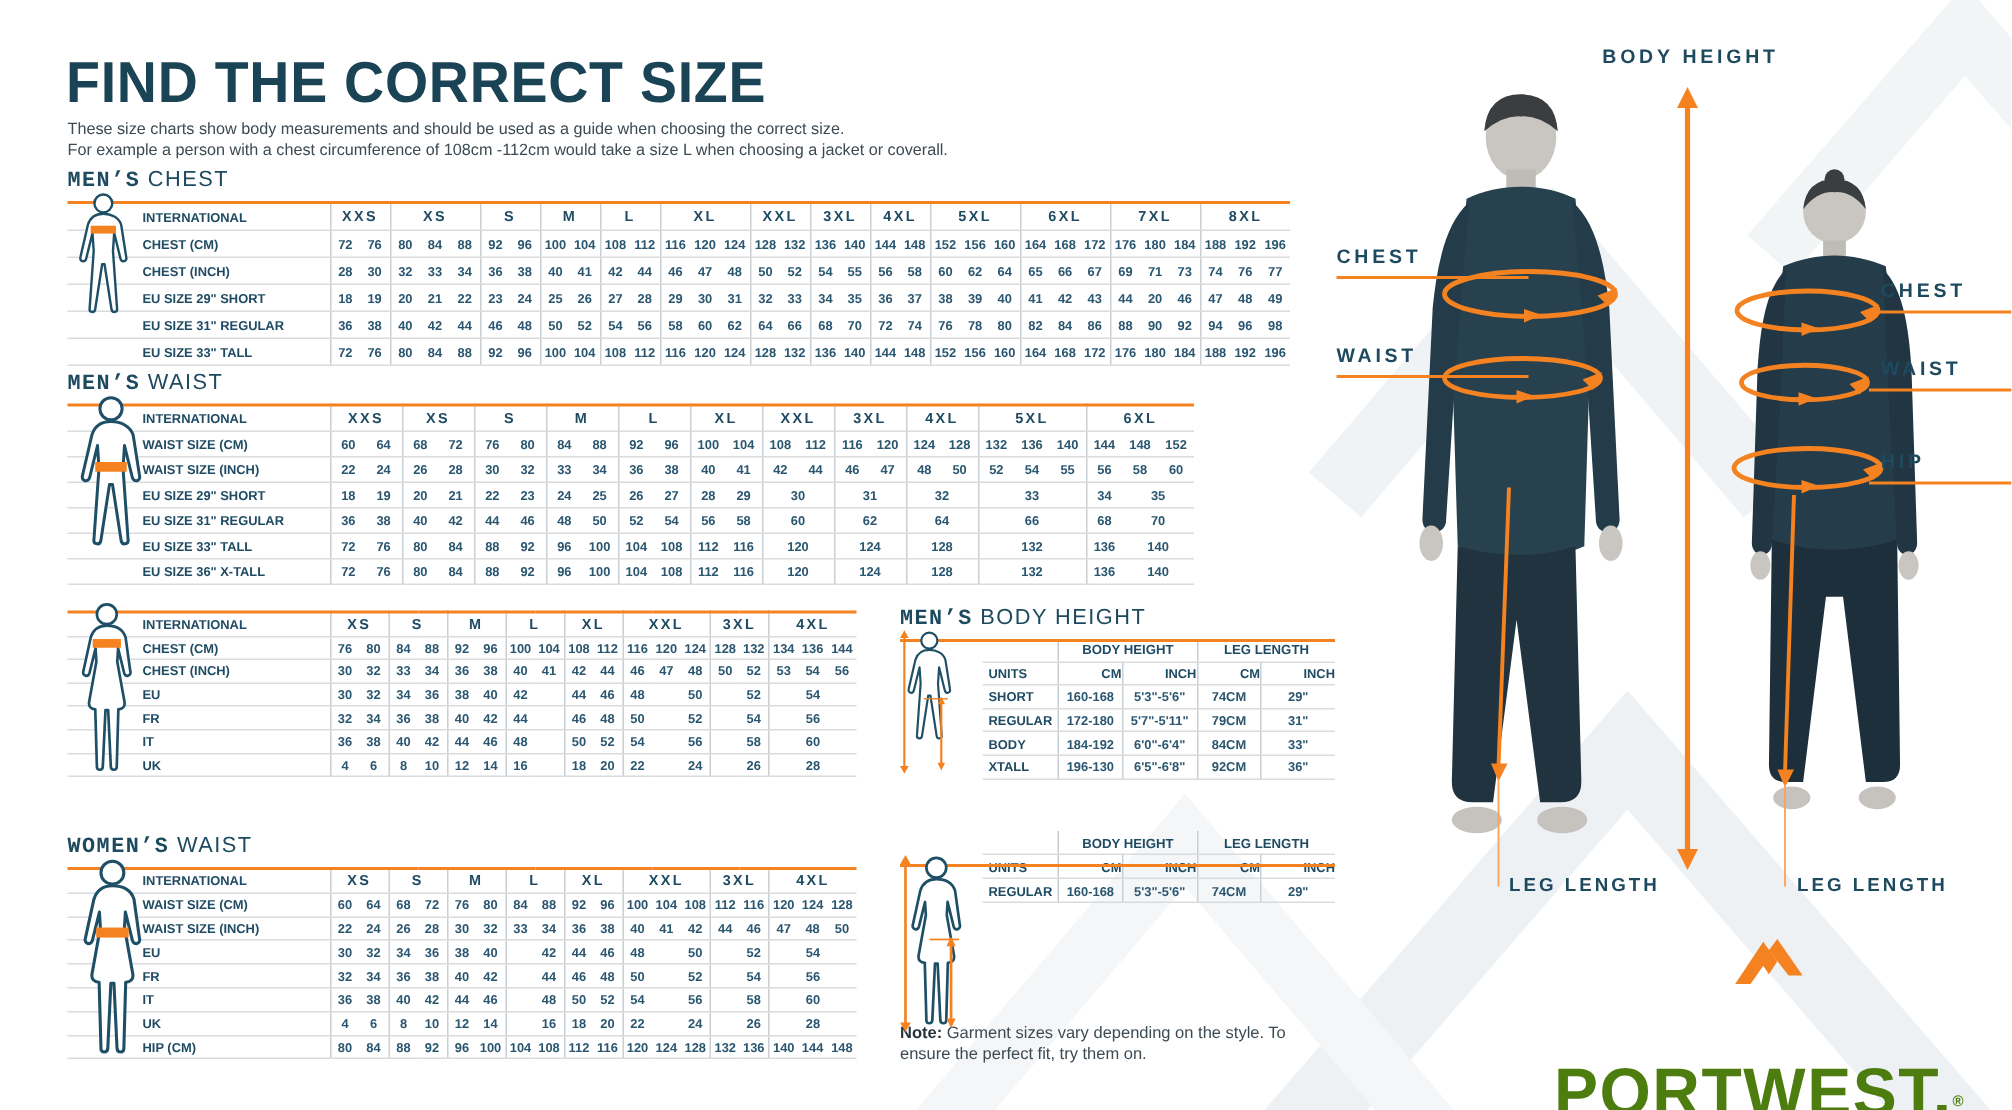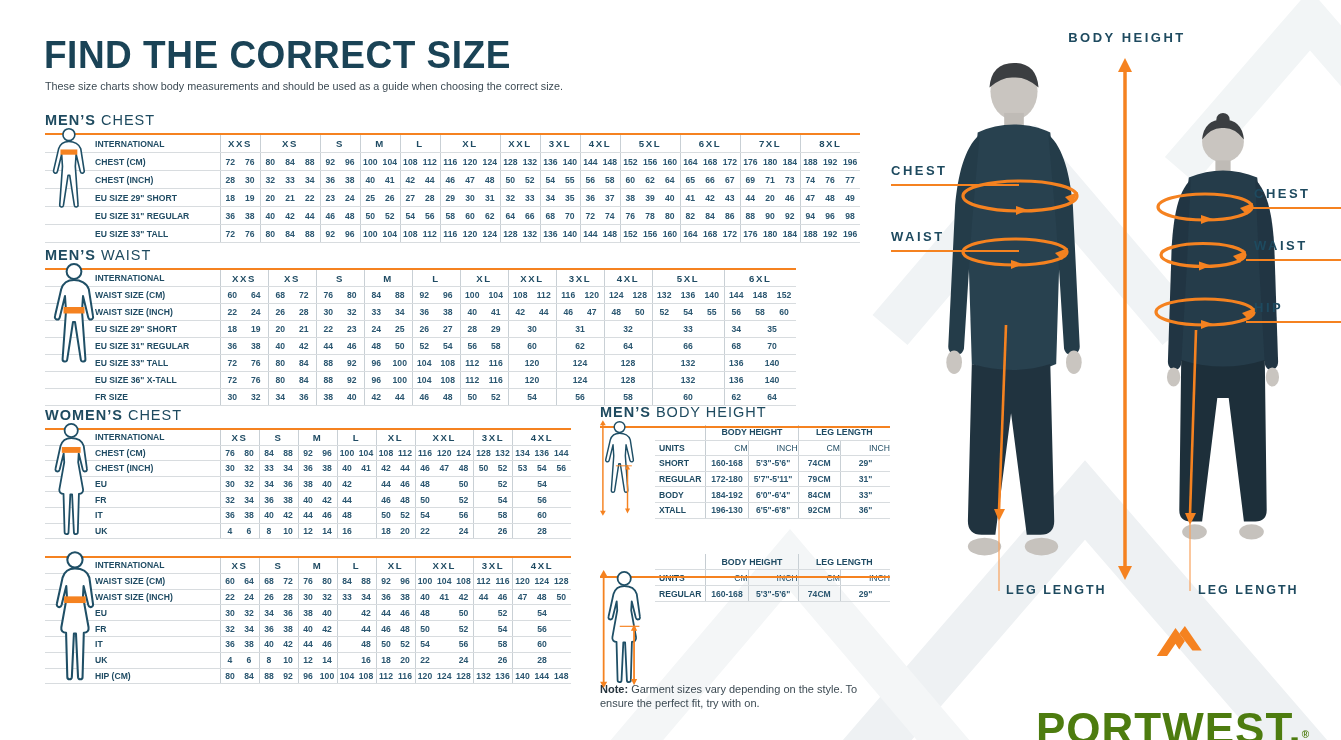--- a/index.html
+++ b/index.html
@@ -6,41 +6,41 @@
   body{background:#fff;font-family:"Liberation Sans",sans-serif;}
   #page{position:relative;width:1341px;height:740px;background:#fff;overflow:hidden;}
   .abs{position:absolute;}
   
   #wm{position:absolute;left:0;top:0;pointer-events:none;}
   
   #title{left:44px;top:34px;font-size:37px;font-weight:800;letter-spacing:.5px;color:#1a4356;transform:scaleY(1.04);transform-origin:left top;white-space:nowrap;}
   #subtitle{left:45px;top:80px;font-size:10.8px;line-height:13.5px;color:#3c4a53;}
   
   .sec-h{font-size:14.5px;letter-spacing:1px;color:#1e4a5f;margin:0 0 5px 0;white-space:nowrap;}
-  .sec-h b{font-weight:800;}
+  .sec-h b{font-weight:800;font-family:Liberation Mono, monospace;}
   .sec-h span{font-weight:400;}
   
   .size-sec{position:absolute;}
   .tbl-wrap{position:relative;}
   table.size-table{border-collapse:collapse;table-layout:fixed;border-top:2px solid #f58220;border-bottom:1px solid #d4d9dc;}
   table.size-table th,table.size-table td{height:var(--rh,16px);padding:0;border-bottom:1px solid #d8dcdf;
     font-size:8.6px;font-weight:600;color:#2a5670;text-align:center;white-space:nowrap;overflow:hidden;}
   table.size-table th.rl{text-align:left;padding-left:50px;font-weight:700;color:#1f4b63;border-right:1px solid #c6cdd2;font-size:8.6px;}
   table.size-table .gb{border-right:1px solid #c9d0d5;}
   table.size-table th.gh{font-size:9.6px;font-weight:700;letter-spacing:1.6px;color:#1f4b63;}
   .fig{position:absolute;left:2px;top:-6px;z-index:2;}
   
   .ht-sec{position:absolute;}
   table.ht-table{border-collapse:collapse;table-layout:fixed;border-bottom:1px solid #d4d9dc;margin-left:55px;}
   table.ht-table th,table.ht-table td{height:var(--rh,14.6px);padding:0;border-bottom:1px solid #d8dcdf;
     font-size:8.6px;font-weight:600;color:#2a5670;text-align:center;white-space:nowrap;}
   table.ht-table th.rl{text-align:left;font-weight:700;color:#1f4b63;padding-left:4px;border-right:1px solid #c6cdd2;}
   table.ht-table .gb{border-right:1px solid #c9d0d5;}
   table.ht-table .ghd{font-weight:700;color:#1f4b63;font-size:8.8px;}
-  table.ht-table .u{font-weight:400;color:#1f4b63;padding-left:28px;}
+  table.ht-table .u{font-weight:700;color:#1f4b63;padding-left:28px;}
   .ht-orange{position:absolute;left:0;top:22px;height:2px;background:#f58220;z-index:1;}
   .ht-fig{position:absolute;left:0;top:16px;z-index:2;}
   
   #note{left:600px;top:682px;width:292px;font-size:11px;line-height:14px;color:#3c4a53;}
   #note b{color:#25333c;}
   
   .meas-label{position:absolute;color:#1e4a5f;font-weight:700;font-size:13px;letter-spacing:2.5px;white-space:nowrap;}
   .meas-label .ul{display:block;height:2px;background:#f58220;margin-top:6px;}
   .leg-label{position:absolute;color:#1e4a5f;font-weight:700;font-size:12.5px;letter-spacing:2px;white-space:nowrap;}
   
@@ -57,20 +57,21 @@
   <svg id="wm" width="1341" height="740" viewBox="0 0 1341 740">
     <polyline points="890,330 1035,160 1180,330" fill="none" stroke="#f0f3f5" stroke-width="46"></polyline>
     <polyline points="860,760 1085,500 1310,760" fill="none" stroke="#eef1f3" stroke-width="52"></polyline>
     <polyline points="1180,170 1310,20 1440,170" fill="none" stroke="#f2f5f6" stroke-width="40"></polyline>
     <polyline points="620,760 790,560 960,760" fill="none" stroke="#f4f6f7" stroke-width="40"></polyline>
   </svg>
 
   <div id="title" class="abs">FIND THE CORRECT SIZE</div>
   <div id="subtitle" class="abs">
     <div>These size charts show body measurements and should be used as a guide when choosing the correct size.</div>
+    <div>For example a person with a chest circumference of 108cm -112cm would take a size L when choosing a jacket or coverall.</div>
   </div>
 
   <section class="size-sec" style="left:45px;top:112px;">
     <h2 class="sec-h"><b>MEN’S</b> <span>CHEST</span></h2>
     <div class="tbl-wrap">
       <span class="fig"><svg width="47" height="106" viewBox="0 0 58 132">
             <g stroke="#1f4f66" stroke-width="2" fill="#fff" stroke-linejoin="round">
               <circle cx="27" cy="9.5" r="7.4"></circle>
               <path d="M27 18c-6.5 0-11 3.2-12.8 9.2L8 54c-1 3.8 3.8 5 4.8 1.2L18 34l1 15-3.4 48c-.3 3 4 3.6 4.6.6L26 60h2l5.8 37.6c.6 3 4.9 2.4 4.6-.6L35 49l1-15 5.2 21.2c1 3.8 5.8 2.6 4.8-1.2L41.8 27.2C40 21.2 33.5 18 27 18Z"></path>
             </g>
@@ -493,48 +494,26 @@
               <td class="gb">108</td>
               <td>112</td>
               <td class="gb">116</td>
               <td colspan="2" class="gb">120</td>
               <td colspan="2" class="gb">124</td>
               <td colspan="2" class="gb">128</td>
               <td colspan="3" class="gb">132</td>
               <td>136</td>
               <td colspan="2">140</td>
             </tr>
-            <tr>
-              <th class="rl">FR SIZE</th>
-              <td>30</td>
-              <td class="gb">32</td>
-              <td>34</td>
-              <td class="gb">36</td>
-              <td>38</td>
-              <td class="gb">40</td>
-              <td>42</td>
-              <td class="gb">44</td>
-              <td>46</td>
-              <td class="gb">48</td>
-              <td>50</td>
-              <td class="gb">52</td>
-              <td colspan="2" class="gb">54</td>
-              <td colspan="2" class="gb">56</td>
-              <td colspan="2" class="gb">58</td>
-              <td colspan="3" class="gb">60</td>
-              <td>62</td>
-              <td colspan="2">64</td>
-            </tr>
           </tbody>
         </table>
     </div>
   </section>
 
   <section class="size-sec" style="left:45px;top:407px;">
-    <h2 class="sec-h"><b>WOMEN’S</b> <span>CHEST</span></h2>
     <div class="tbl-wrap">
       <span class="fig"><svg width="52" height="118" viewBox="0 0 58 132">
             <g stroke="#1f4f66" stroke-width="2" fill="#fff" stroke-linejoin="round">
               <circle cx="27" cy="9.5" r="7.4"></circle>
               <path d="M27 18c-6 0-10.2 3-12 8.8L9.5 52c-1 3.6 3.6 4.8 4.6 1.2L18.6 35l.6 10-5.4 30c-.6 3.4 1.6 5.4 4.6 5.4l1.2 43c.1 2.8 4.2 2.8 4.4 0L26 81h2l2 42.4c.2 2.8 4.3 2.8 4.4 0l1.2-43c3 0 5.2-2 4.6-5.4L34.8 45l.6-10 4.5 18.2c1 3.6 5.6 2.4 4.6-1.2L41 26.8C39.2 21 35 18 27 18Z"></path>
             </g>
             <rect x="16.5" y="28" width="21" height="6.5" fill="#f58220"></rect>
           </svg></span>
       <table class="size-table" style="--rh: 14.6px; width: 526px;">
           <colgroup>
@@ -687,20 +666,21 @@
               <td></td>
               <td class="gb">26</td>
               <td colspan="3">28</td>
             </tr>
           </tbody>
         </table>
     </div>
   </section>
 
   <section class="size-sec" style="left:45px;top:556px;">
+    <h2 class="sec-h"><b>WOMEN’S</b> <span>WAIST</span></h2>
     <div class="tbl-wrap">
       <span class="fig"><svg width="60" height="136" viewBox="0 0 58 132">
             <g stroke="#1f4f66" stroke-width="2" fill="#fff" stroke-linejoin="round">
               <circle cx="27" cy="9.5" r="7.4"></circle>
               <path d="M27 18c-6 0-10.2 3-12 8.8L9.5 52c-1 3.6 3.6 4.8 4.6 1.2L18.6 35l.6 10-5.4 30c-.6 3.4 1.6 5.4 4.6 5.4l1.2 43c.1 2.8 4.2 2.8 4.4 0L26 81h2l2 42.4c.2 2.8 4.3 2.8 4.4 0l1.2-43c3 0 5.2-2 4.6-5.4L34.8 45l.6-10 4.5 18.2c1 3.6 5.6 2.4 4.6-1.2L41 26.8C39.2 21 35 18 27 18Z"></path>
             </g>
             <rect x="16.5" y="45" width="21" height="6.5" fill="#f58220"></rect>
           </svg></span>
       <table class="size-table" style="--rh: 14.8px; width: 526px;">
           <colgroup>
@@ -997,21 +977,21 @@
             <th class="rl">REGULAR</th>
             <td class="gb">160-168</td>
             <td class="gb">5'3"-5'6"</td>
             <td class="gb">74CM</td>
             <td>29"</td>
           </tr>
         </tbody>
       </table>
   </section>
 
-  <div id="note" class="abs"><b>Note:</b><span> Garment sizes vary depending on the style. To ensure the perfect fit, try with on.</span></div>
+  <div id="note" class="abs"><b>Note:</b><span> Garment sizes vary depending on the style. To ensure the perfect fit, try them on.</span></div>
 
   <svg class="abs" style="left:900px;top:58px;" width="228" height="520" viewBox="0 0 230 530">
     <ellipse cx="115" cy="34" rx="24" ry="29" fill="#c9c5c0"></ellipse>
     <path d="M90 30 Q92 5 115 5 Q138 5 140 30 Q127 19 115 20 Q103 19 90 30 Z" fill="#3b3e41"></path>
     <rect x="105" y="56" width="20" height="16" fill="#bfbbb6"></rect>
     <path d="M78 76 C100 65 130 65 152 76 L162 180 L158 312 C130 324 100 324 72 312 L68 180 Z" fill="#28414f"></path>
     <path d="M80 78 C64 92 58 120 55 150 L48 294 C48 304 62 306 64 296 L72 170 Z" fill="#243c49"></path>
     <path d="M150 78 C166 92 172 120 175 150 L182 294 C182 304 168 306 166 296 L158 170 Z" fill="#243c49"></path>
     <ellipse cx="54" cy="310" rx="8" ry="12" fill="#c9c5c0"></ellipse>
     <ellipse cx="176" cy="310" rx="8" ry="12" fill="#c9c5c0"></ellipse>

